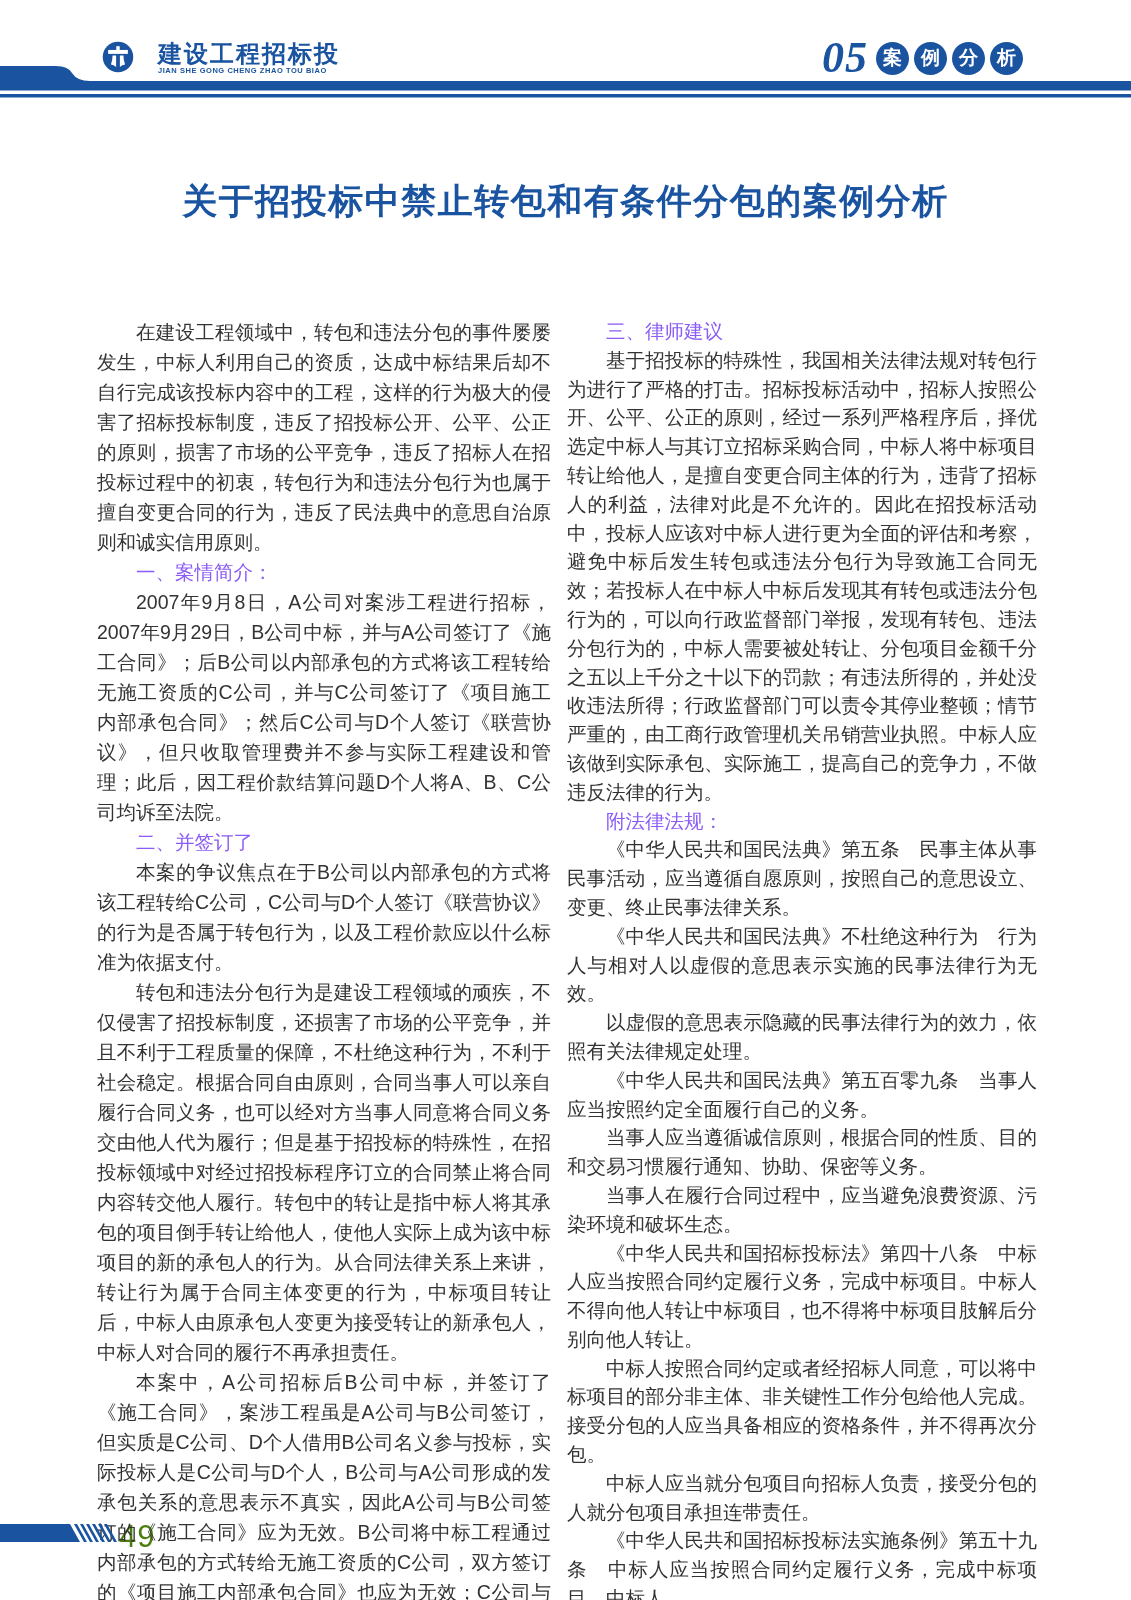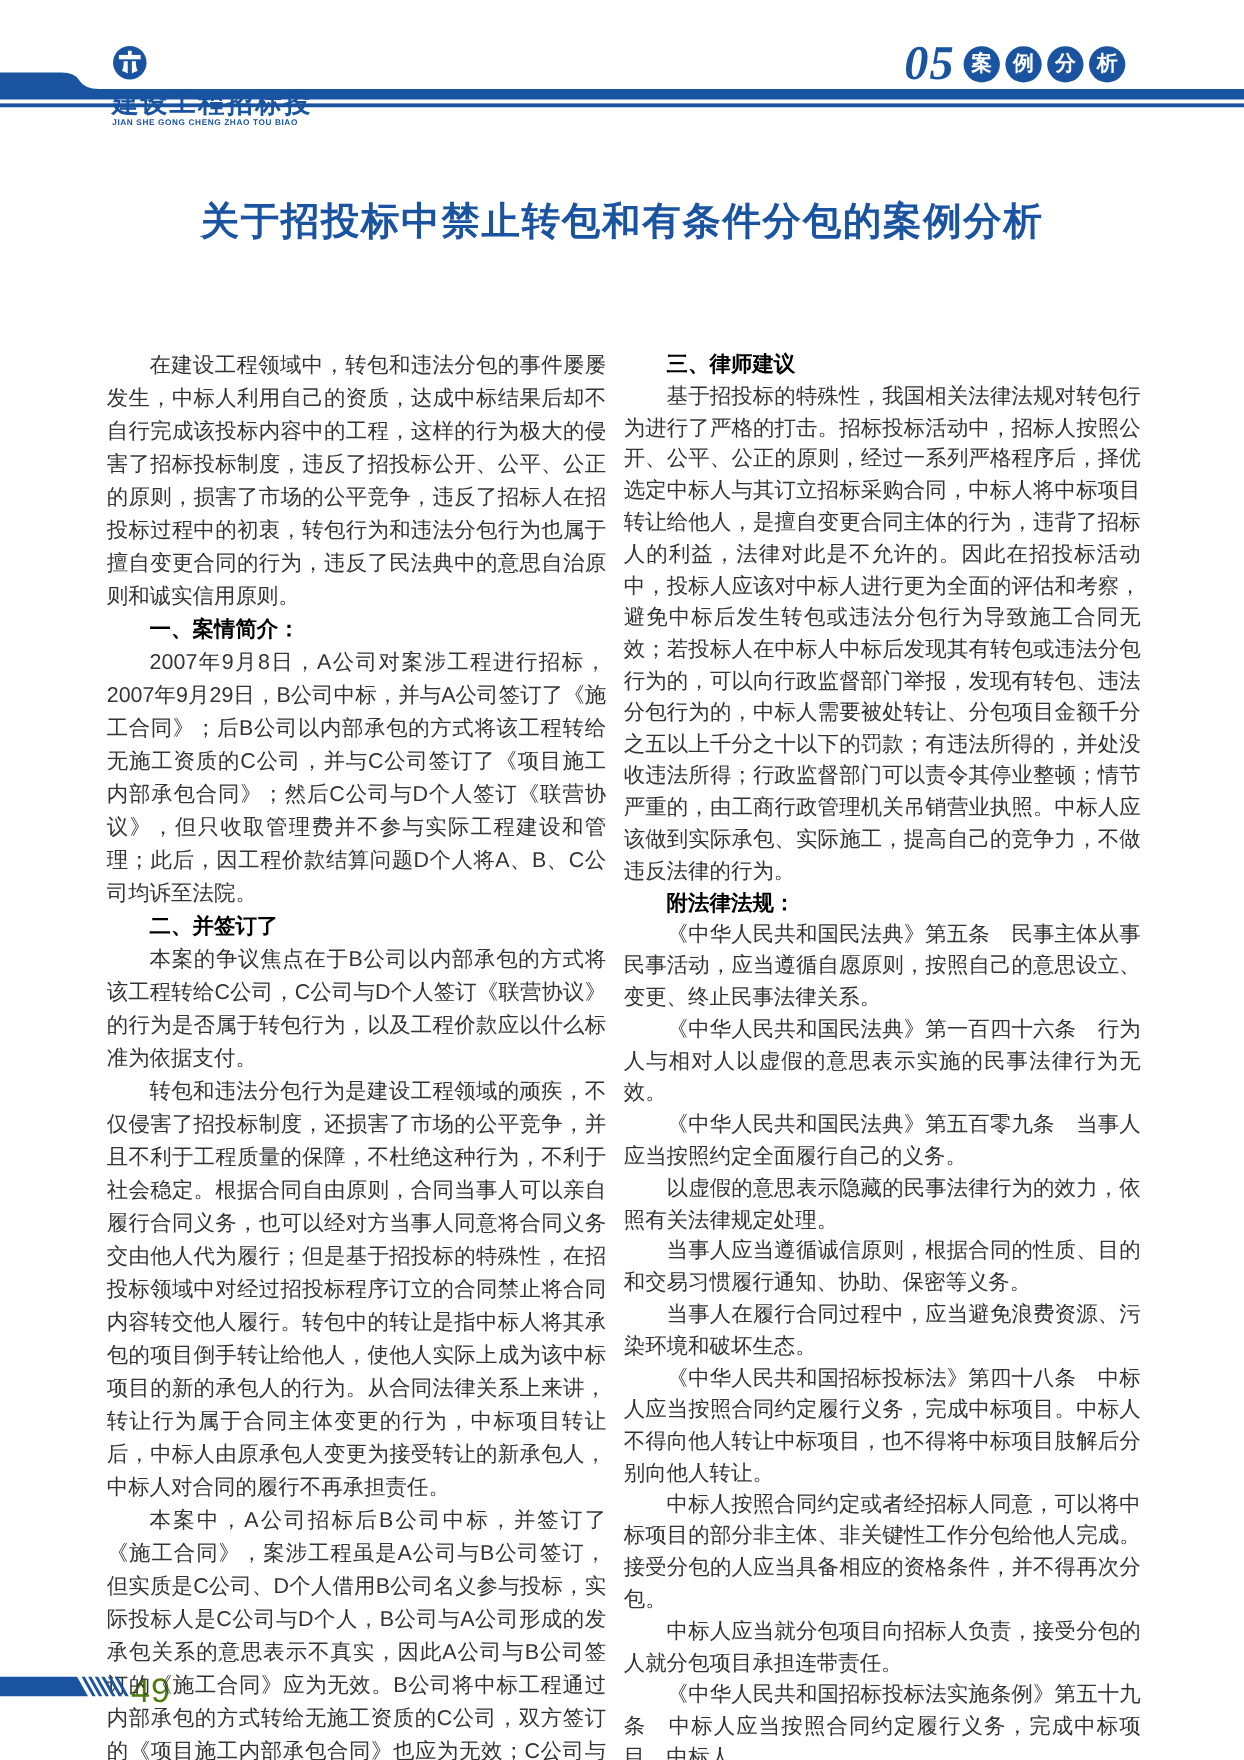--- a/index.html
+++ b/index.html
@@ -5,21 +5,21 @@
   html,body { margin:0; padding:0; background:#ffffff; }
   .page {
     position:relative; width:1131px; height:1600px; overflow:hidden;
     background:#ffffff;
     font-family:"Liberation Sans","DejaVu Sans",sans-serif;
   }
 
   
   .header-rule { position:absolute; top:0; left:0; z-index:1; }
 
-  .brand { position:absolute; top:41px; left:102px; display:flex; align-items:flex-start; gap:9px; z-index:2;flex-direction:column; }
+  .brand { position:absolute; top:41px; left:102px; display:flex; align-items:flex-start; gap:24px; z-index:2; }
   .logo-circle { width:32px; height:32px; display:block; }
   .brand-text { display:flex; flex-direction:column; }
   .brand-title { font-size:24px; font-weight:bold; color:#1a54a0; letter-spacing:2px; line-height:25px; white-space:nowrap; }
   .brand-sub { font-size:7.5px; font-weight:bold; color:#1a54a0; letter-spacing:0.55px; margin-top:0; white-space:nowrap; }
 
   .section-tag { position:absolute; top:41px; left:822px; display:flex; align-items:center; z-index:2; }
   .section-num {
     font-family:"Liberation Serif","DejaVu Serif",serif;
     font-style:italic; font-weight:bold; font-size:44px; line-height:34px;
     color:#1a54a0; margin-right:8px; letter-spacing:1px;
@@ -38,21 +38,21 @@
     font-family:Liberation Sans, sans-serif;
     font-size:35px; font-weight:bold; color:#1a54a0; letter-spacing:1.5px;
   }
 
   
   .columns { position:absolute; top:317px; left:97px; display:flex; gap:16px; z-index:1; }
   .col { text-align:justify; color:#333333; font-size:19.5px; }
   .col-left  { width:454px; line-height:30px; }
   .col-right { width:470px; line-height:28.8px; }
   .col p { margin:0; text-indent:2em; }
-  .col p.heading { font-weight:bold; color:#000000; }
+  .col p.heading { font-weight:normal; color:#8b5cf6; }
 
   
   .footer-bar { position:absolute; top:1524px; left:0; z-index:1; }
   .footer-num {
     position:absolute; top:1519px; left:119px;
     font-size:31px; color:#4d7c0f; letter-spacing:1px;
   }
 </style>
 </head>
 <body>
@@ -114,25 +114,25 @@
     <div class="col col-right">
 
         <p class="heading">三、律师建议</p>
 
         <p class="para">基于招投标的特殊性，我国相关法律法规对转包行为进行了严格的打击。招标投标活动中，招标人按照公开、公平、公正的原则，经过一系列严格程序后，择优选定中标人与其订立招标采购合同，中标人将中标项目转让给他人，是擅自变更合同主体的行为，违背了招标人的利益，法律对此是不允许的。因此在招投标活动中，投标人应该对中标人进行更为全面的评估和考察，避免中标后发生转包或违法分包行为导致施工合同无效；若投标人在中标人中标后发现其有转包或违法分包行为的，可以向行政监督部门举报，发现有转包、违法分包行为的，中标人需要被处转让、分包项目金额千分之五以上千分之十以下的罚款；有违法所得的，并处没收违法所得；行政监督部门可以责令其停业整顿；情节严重的，由工商行政管理机关吊销营业执照。中标人应该做到实际承包、实际施工，提高自己的竞争力，不做违反法律的行为。</p>
 
         <p class="heading">附法律法规：</p>
 
         <p class="para">《中华人民共和国民法典》第五条　民事主体从事民事活动，应当遵循自愿原则，按照自己的意思设立、变更、终止民事法律关系。</p>
 
-        <p class="para">《中华人民共和国民法典》第一百四十六条　行为人与相对人以虚假的意思表示实施的民事法律行为无效。</p>
+        <p class="para">《中华人民共和国民法典》不杜绝这种行为　行为人与相对人以虚假的意思表示实施的民事法律行为无效。</p>
+
+        <p class="para">以虚假的意思表示隐藏的民事法律行为的效力，依照有关法律规定处理。</p>
 
         <p class="para">《中华人民共和国民法典》第五百零九条　当事人应当按照约定全面履行自己的义务。</p>
-
-        <p class="para">以虚假的意思表示隐藏的民事法律行为的效力，依照有关法律规定处理。</p>
 
         <p class="para">当事人应当遵循诚信原则，根据合同的性质、目的和交易习惯履行通知、协助、保密等义务。</p>
 
         <p class="para">当事人在履行合同过程中，应当避免浪费资源、污染环境和破坏生态。</p>
 
         <p class="para">《中华人民共和国招标投标法》第四十八条　中标人应当按照合同约定履行义务，完成中标项目。中标人不得向他人转让中标项目，也不得将中标项目肢解后分别向他人转让。</p>
 
         <p class="para">中标人按照合同约定或者经招标人同意，可以将中标项目的部分非主体、非关键性工作分包给他人完成。接受分包的人应当具备相应的资格条件，并不得再次分包。</p>
 
         <p class="para">中标人应当就分包项目向招标人负责，接受分包的人就分包项目承担连带责任。</p>

